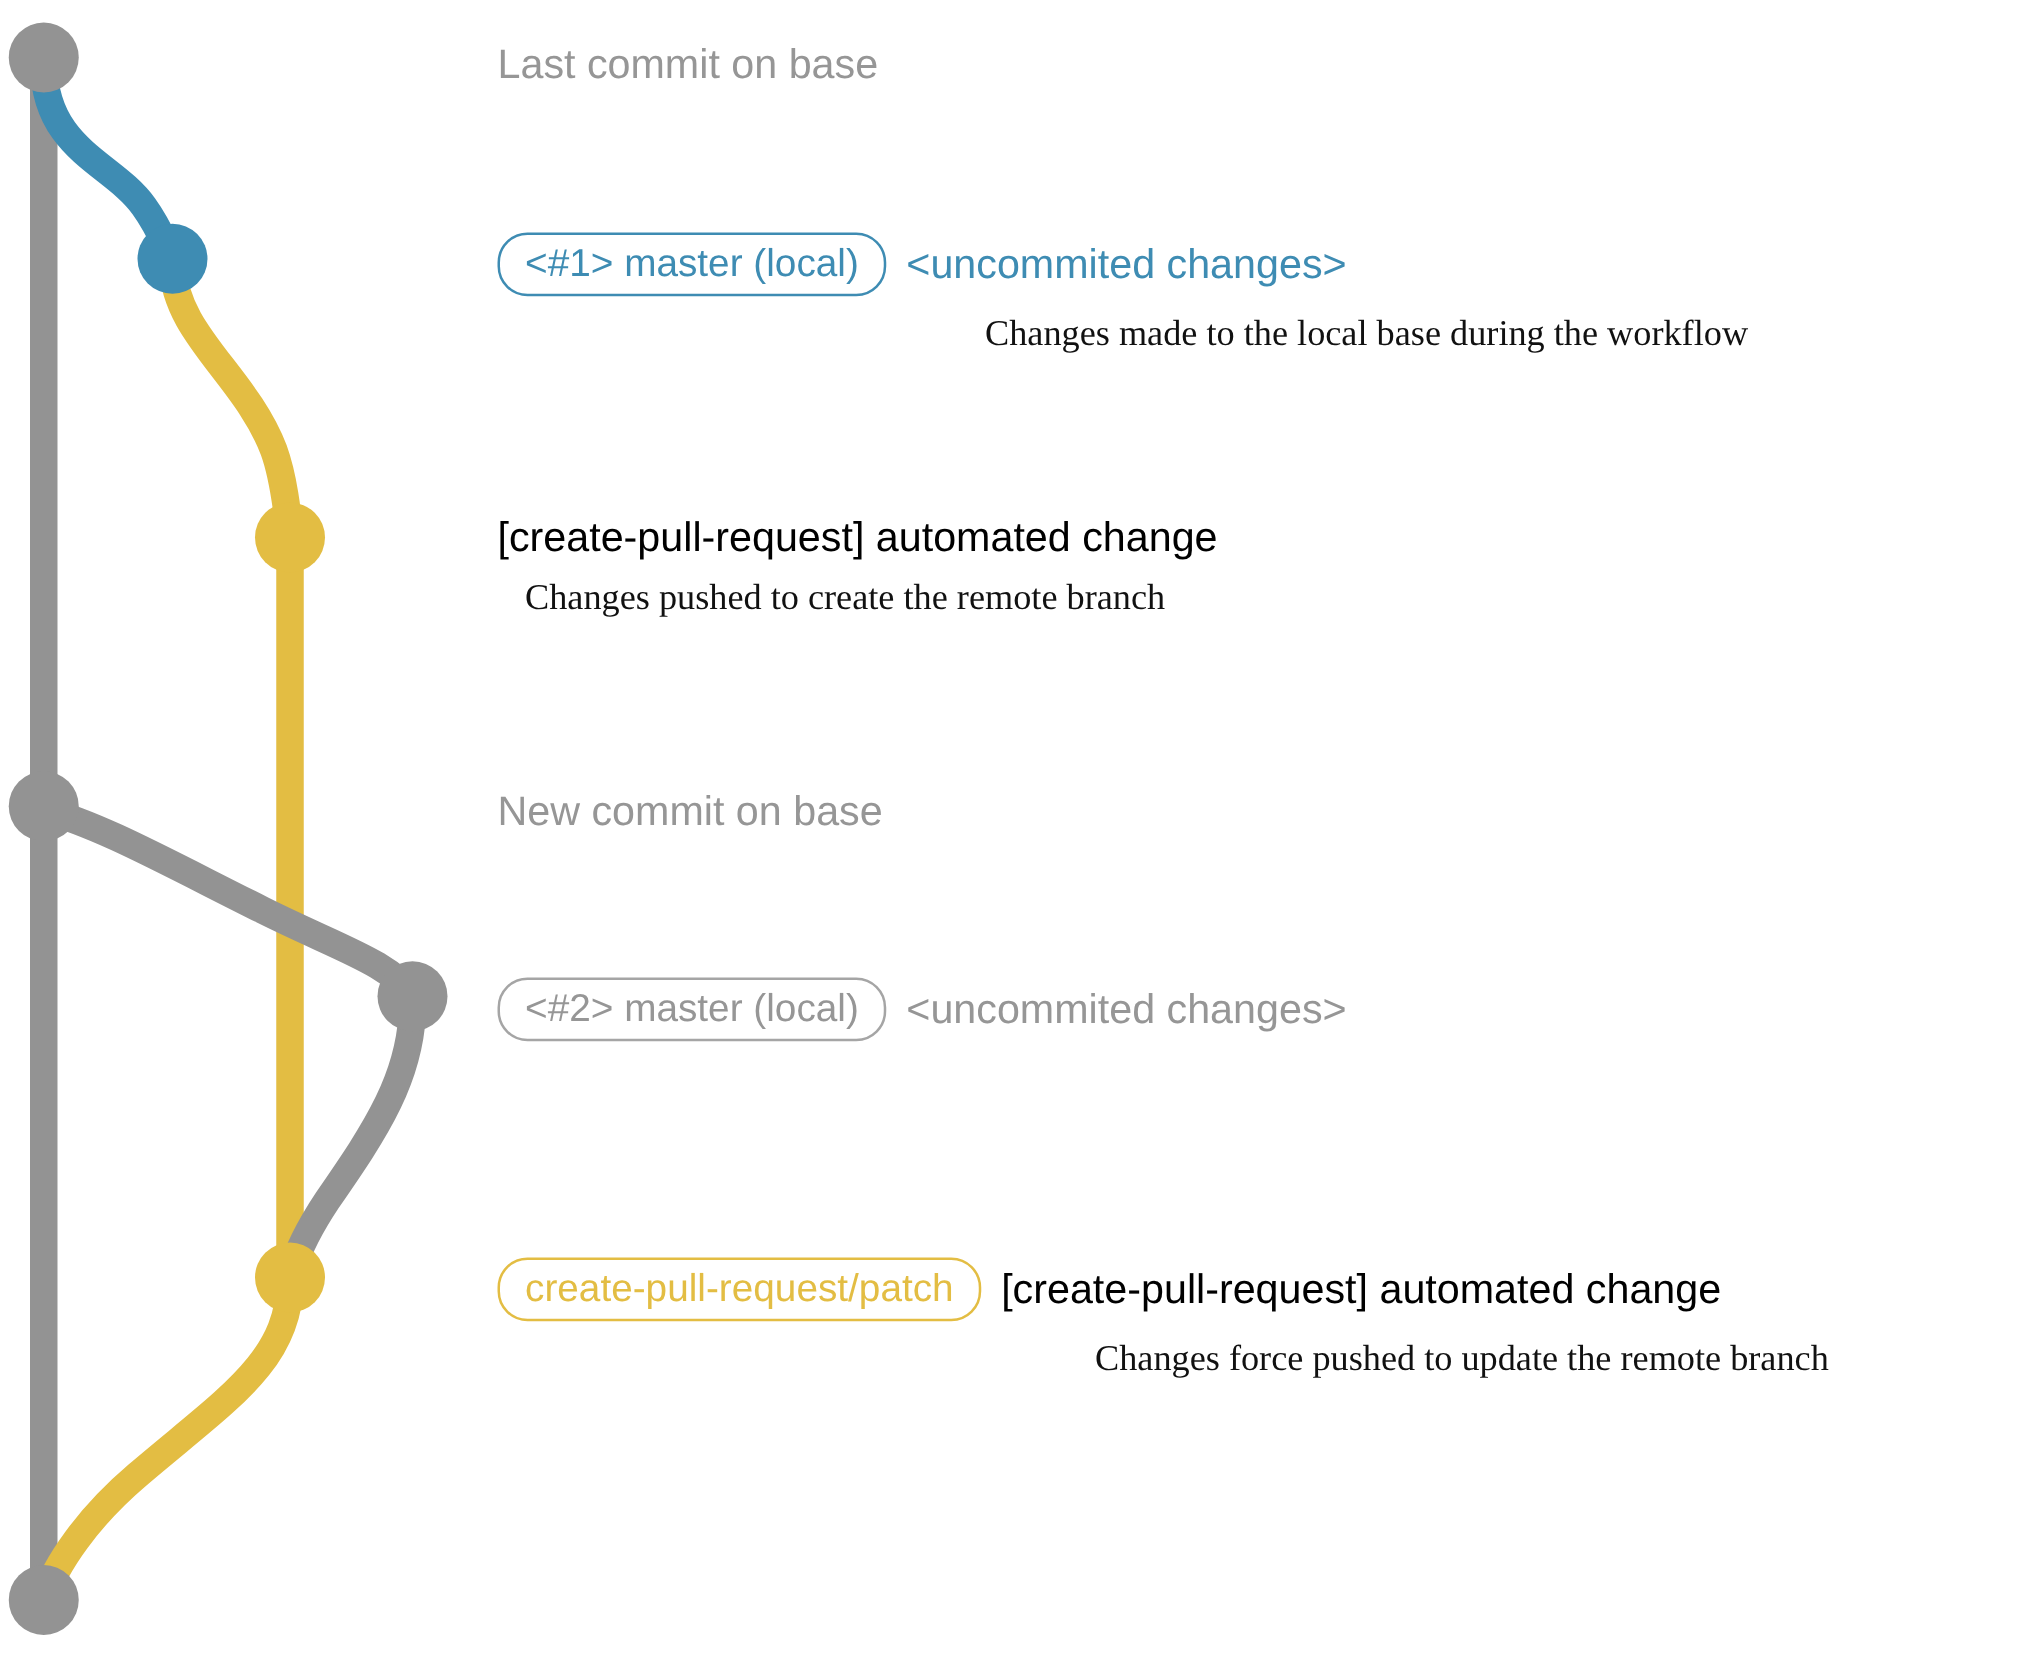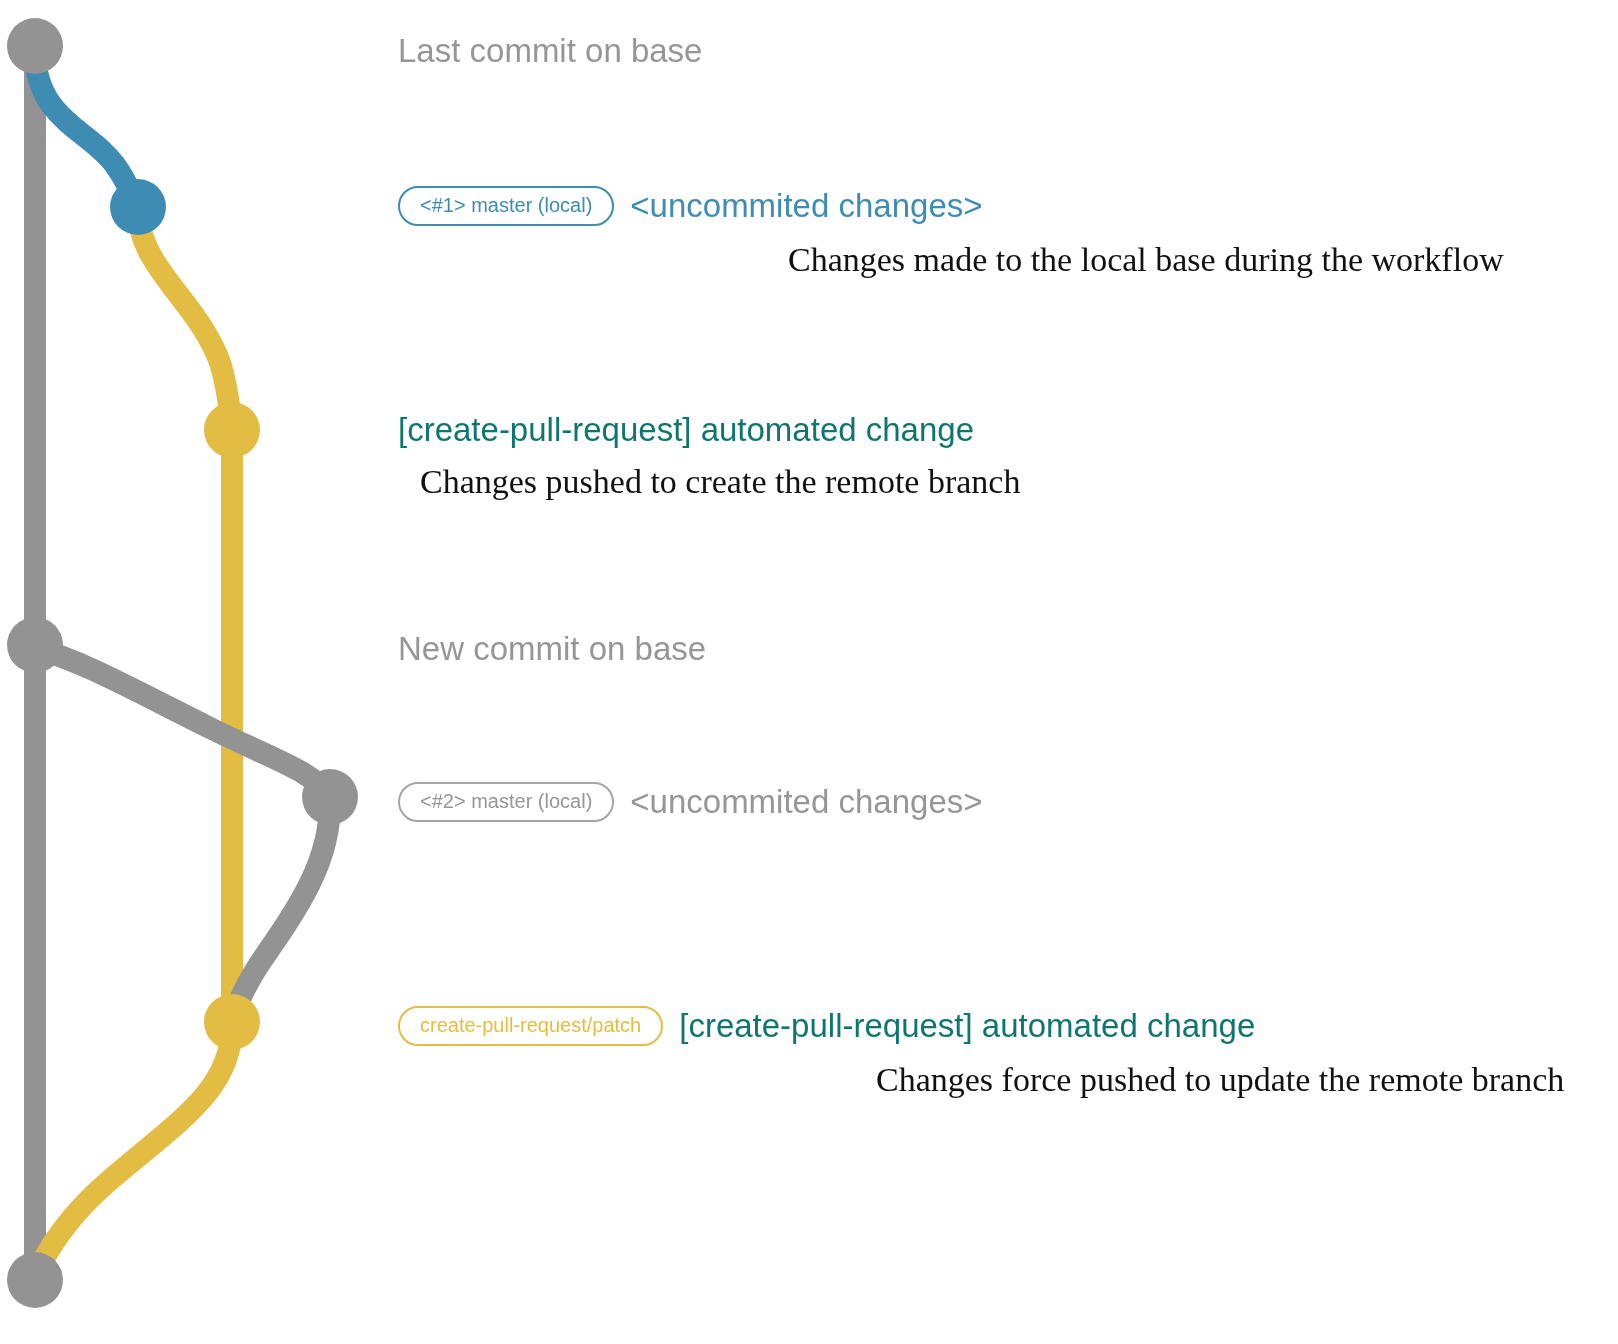--- a/index.html
+++ b/index.html
@@ -44,44 +44,44 @@
     gap: 16px;
   }
 
   .pill {
     display: inline-flex;
     align-items: center;
     justify-content: center;
     border: 2px solid #939393;
     border-radius: 24px;
     padding: 7px 20px 9px 20px;
-    font-size: 20px;
+    font-size: 31px;
     line-height: 1;
     color: #939393;
     background: #ffffff;
     white-space: nowrap;
     box-sizing: border-box;
   }
   .pill.blue  { border-color: #3e8cb3; color: #3e8cb3; }
   .pill.yellow{ border-color: #e3bd43; color: #e3bd43; }
   .pill.gray  { border-color: #a5a5a5; color: #969696; }
 
   .headline {
     font-size: 33px;
     line-height: 1.1;
     white-space: nowrap;
     color: #939393;
   }
   .headline.blue   { color: #3e8cb3; }
-  .headline.yellow { color: #0f766e; }
+  .headline.yellow { color: #000000; }
   .headline.gray   { color: #969696; }
 
   .subtext {
     font-family: "Liberation Serif", serif;
-    font-size: 34px;
+    font-size: 29px;
     line-height: 1.15;
     color: #111111;
     white-space: nowrap;
     margin-top: 14px;
   }
 </style>
 </head>
 <body>
 
 <svg id="graph-svg" viewBox="0 0 1618 1344" aria-hidden="true">

